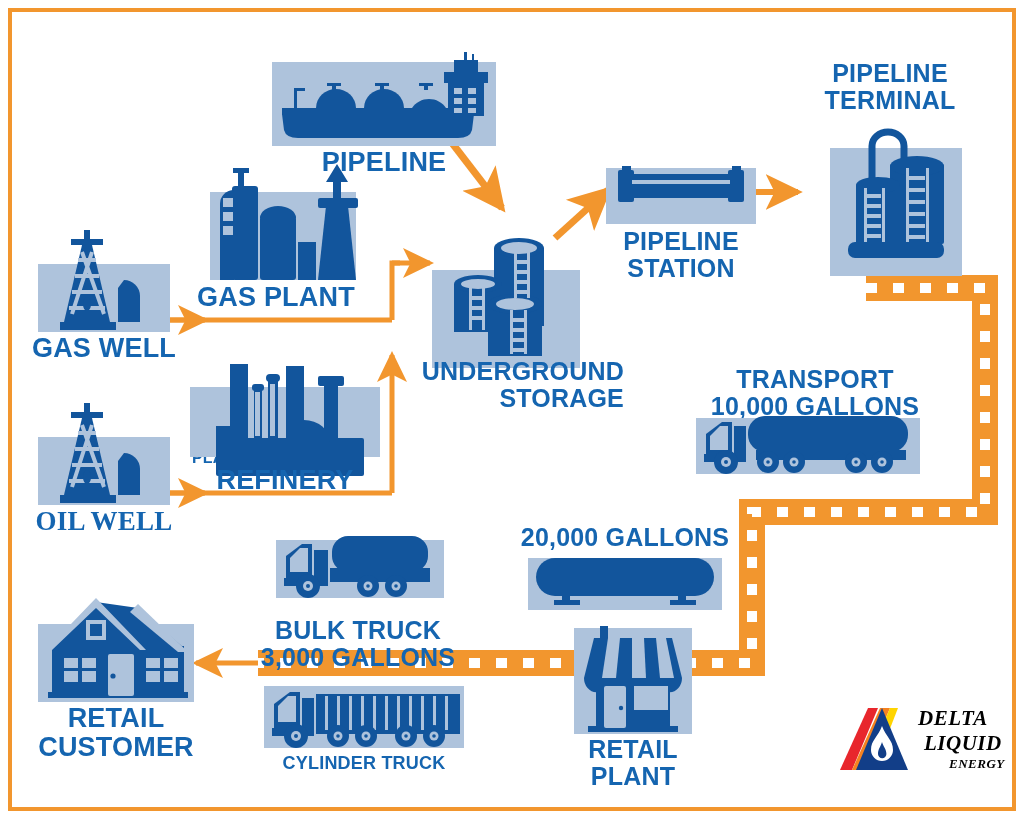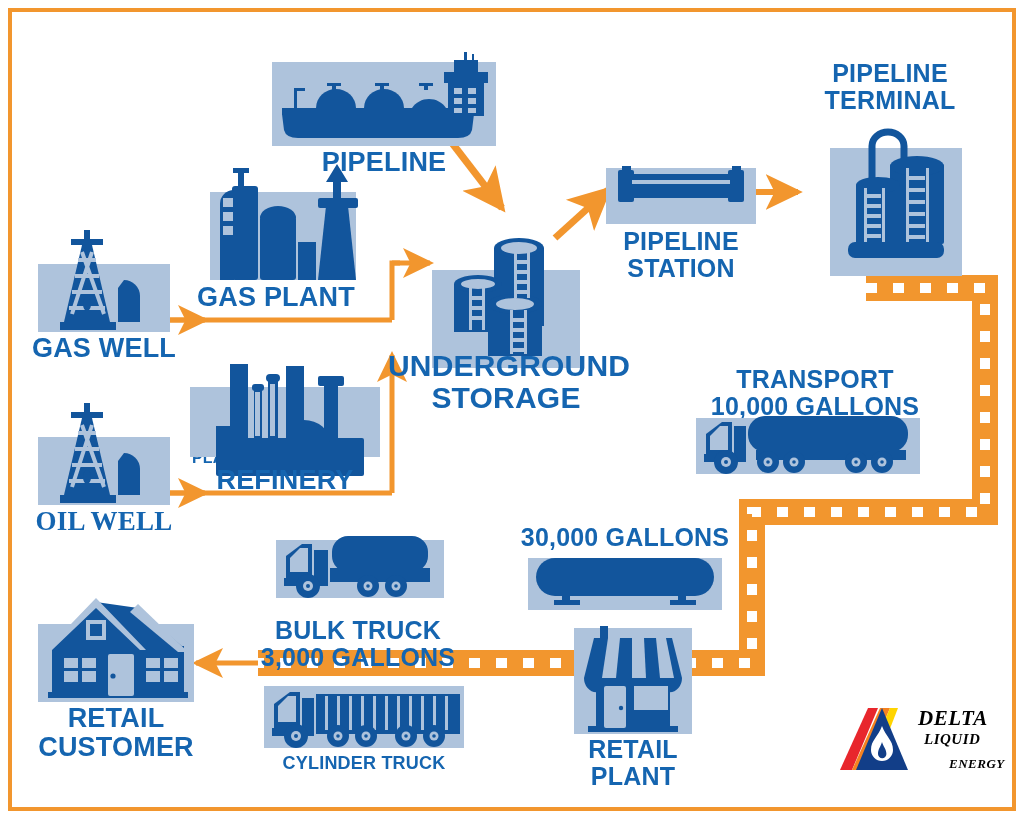--- a/index.html
+++ b/index.html
@@ -279,21 +279,21 @@
           <rect x="38" y="84" width="13" height="4"></rect>
         <rect x="38" y="94" width="13" height="4"></rect>
         <rect x="78" y="88" width="3" height="44"></rect>
           <rect x="92" y="88" width="3" height="44"></rect>
         <rect x="79" y="96" width="14" height="4"></rect>
           <rect x="79" y="106" width="14" height="4"></rect>
         <rect x="79" y="116" width="14" height="4"></rect>
           <rect x="79" y="126" width="14" height="4"></rect>
       </g>
     </svg>
-    <div class="cap" style="left:-44px;top:128px;width:236px;font-size:30px;">UNDERGROUND
+    <div class="cap" style="left:-44px;top:136px;width:236px;font-size:25px;text-align:right;">UNDERGROUND
 STORAGE</div>
   </div>
 
   <div class="node" style="left:606px;top:160px;width:150px;height:120px;">
     <div class="tile" style="left:0;top:8px;width:150px;height:56px;"></div>
     <svg class="art" style="left:0;top:0;width:150px;height:64px;" viewBox="0 0 150 64">
       <g fill="#12559C">
         <rect x="18" y="14" width="114" height="24" rx="2"></rect>
         <rect x="12" y="10" width="16" height="32" rx="2"></rect>
         <rect x="122" y="10" width="16" height="32" rx="2"></rect>
@@ -335,21 +335,21 @@
         <circle cx="30" cy="54" r="2"></circle>
           <circle cx="72" cy="54" r="1.8"></circle>
         <circle cx="98" cy="54" r="1.8"></circle>
         <circle cx="160" cy="54" r="1.8"></circle>
           <circle cx="186" cy="54" r="1.8"></circle>
       </g>
     </svg>
   </div>
 
   <div class="node" style="left:520px;top:524px;width:210px;height:90px;">
-    <div class="cap" style="left:0;top:0;width:210px;font-size:25px;">30,000 GALLONS</div>
+    <div class="cap" style="left:0;top:0;width:210px;font-size:25px;">20,000 GALLONS</div>
     <div class="tile" style="left:8px;top:34px;width:194px;height:52px;"></div>
     <svg class="art" style="left:8px;top:28px;width:194px;height:58px;" viewBox="0 0 194 58">
       <g fill="#12559C">
         <rect x="8" y="6" width="178" height="38" rx="19"></rect>
         <rect x="34" y="42" width="8" height="10"></rect>
         <rect x="26" y="48" width="26" height="5"></rect>
         <rect x="150" y="42" width="8" height="10"></rect>
         <rect x="142" y="48" width="26" height="5"></rect>
       </g>
     </svg>
@@ -489,18 +489,18 @@
     <svg class="art" style="left:0;top:4px;width:72px;height:70px;" viewBox="0 0 72 70">
       <path d="M14,66 L2,66 L30,4 L40,4 Z" fill="#E8262C"></path>
       <path d="M26,66 L14,66 L42,4 L52,4 Z" fill="#F58220"></path>
       <path d="M36,66 L26,66 L52,4 L60,4 Z" fill="#FFD400"></path>
       <path d="M44,4 L70,66 L18,66 Z" fill="#123E88"></path>
       <path d="M44,22 C40,33 33,36 33,46 a11,11 0 0 0 22,0 C55,36 48,33 44,22 Z" fill="#FFFFFF"></path>
       <path d="M44,34 C42,41 38,43 38,49 a6,6 0 0 0 12,0 C50,43 46,41 44,34 Z" fill="#123E88" opacity="0"></path>
       <path d="M44,38 C42.5,43 40,45 40,50 a4.2,4.2 0 0 0 8.4,0 C48.4,45 45.5,43 44,38 Z" fill="#123E88"></path>
     </svg>
     <div class="logo-word" style="left:80px;top:6px;font-size:21px;">DELTA</div>
-    <div class="logo-word" style="left:86px;top:31px;font-size:15px;">LIQUID</div>
+    <div class="logo-word" style="left:86px;top:31px;font-size:21px;">LIQUID</div>
     <div class="logo-word" style="left:111px;top:56px;font-size:13px;">ENERGY</div>
   </div>
 
   <div id="frame"></div>
 </div>
 
 </body></html>

